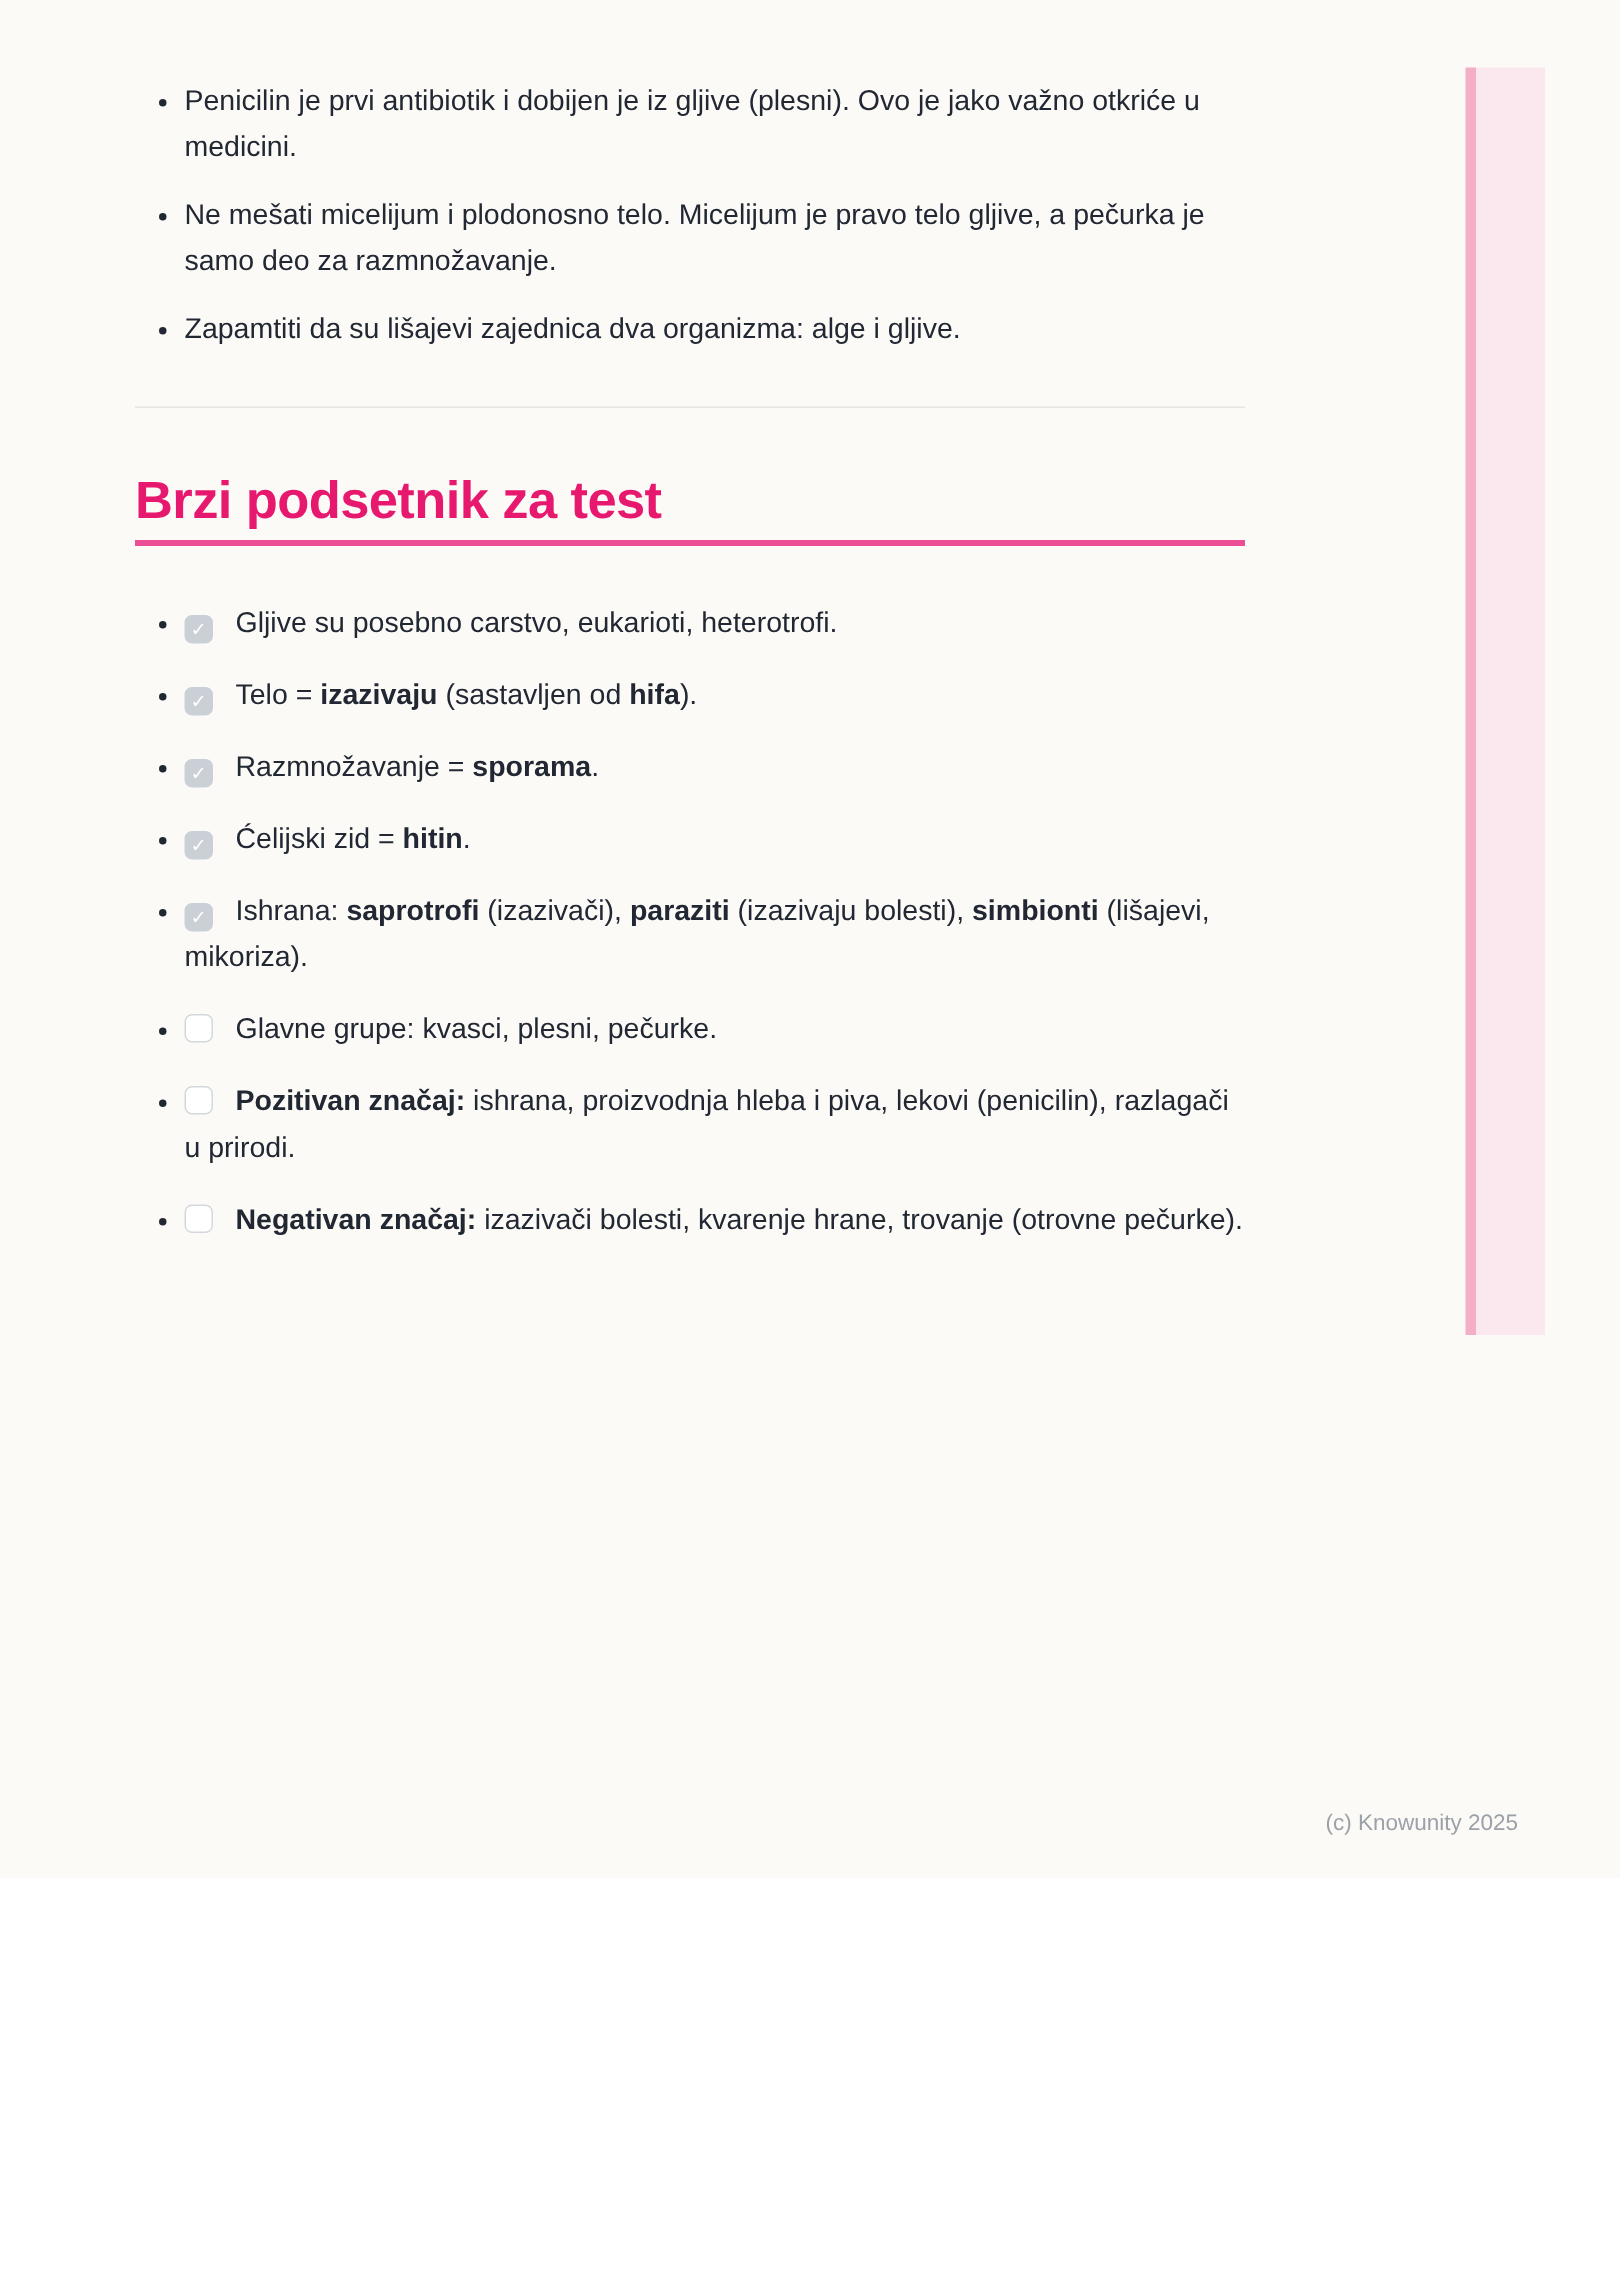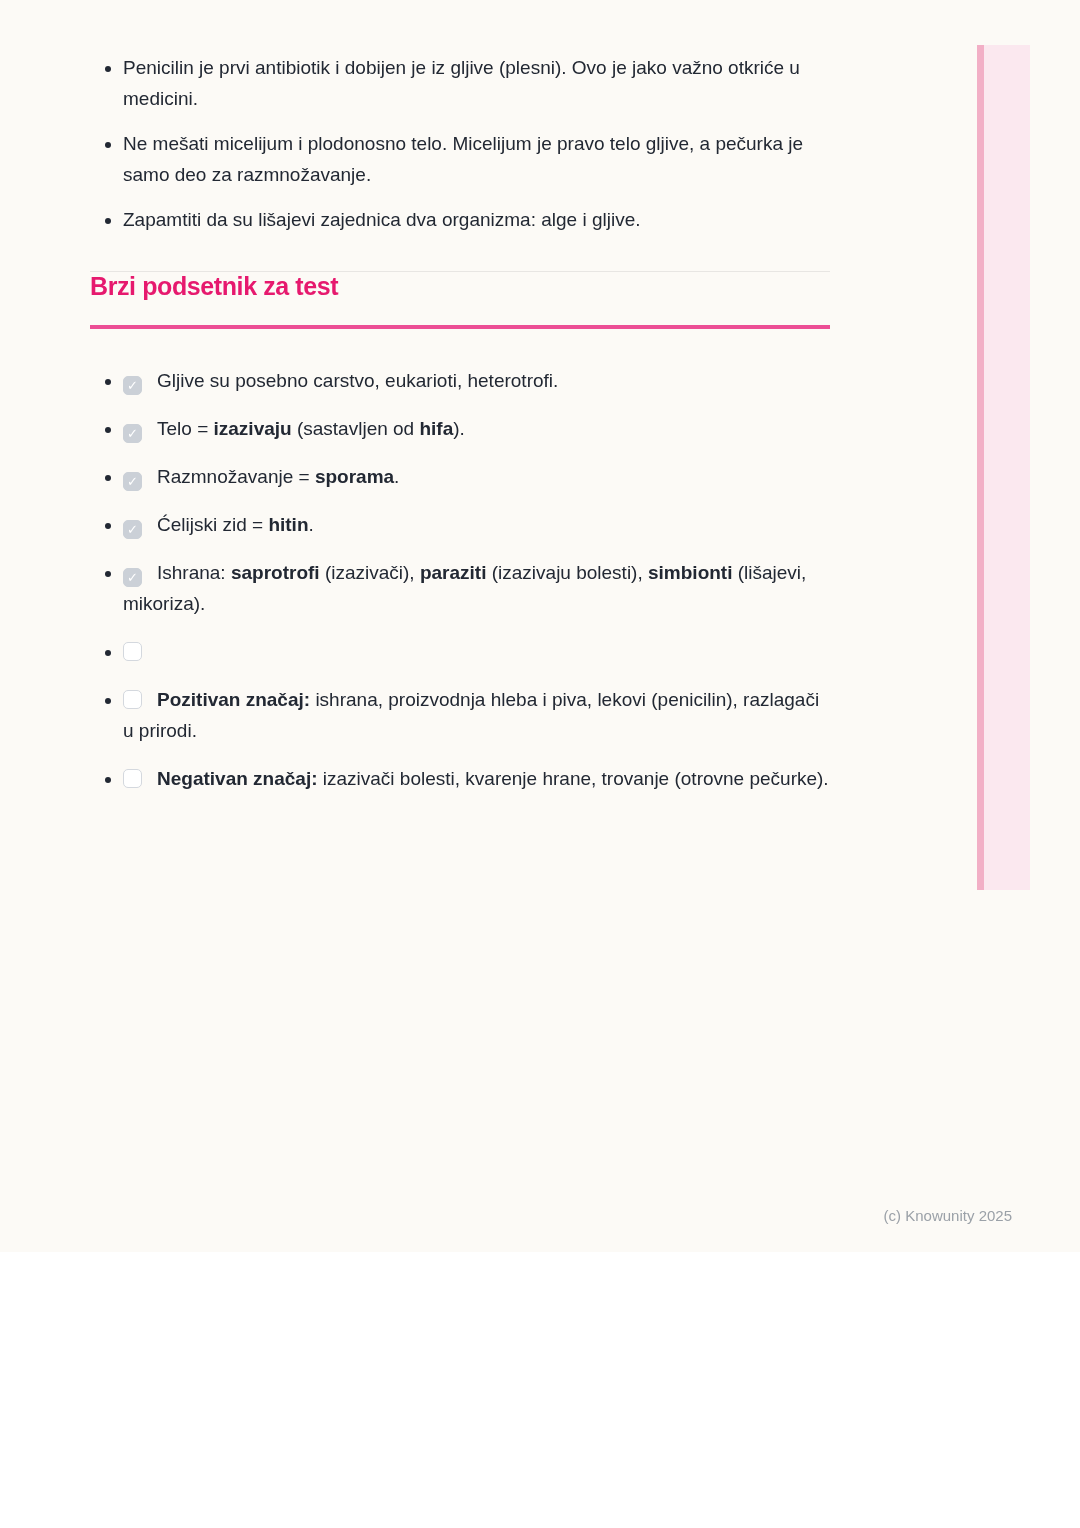--- a/index.html
+++ b/index.html
@@ -41,25 +41,26 @@
   ul.notes li::marker { color: var(--text); }
 
   hr.divider {
     border: none;
     border-top: 1px solid var(--divider);
     margin: 36px 0 0 0;
   }
 
   h1.section-title {
     color: var(--accent);
-    font-size: 25px;
+    font-size: 35px;
     line-height: 1.15;
     font-weight: bold;
     letter-spacing: -0.4px;
-    padding-bottom: 24px;
+    margin-top: 42px;
+    padding-bottom: 6px;
     border-bottom: 4px solid var(--underline);
   }
 
   ul.checklist { list-style: disc; padding-left: 33px; margin-top: 36px; }
   ul.checklist li { margin-bottom: 17px; }
   ul.checklist li::marker { color: var(--text); }
 
   .checkbox {
     display: inline-flex;
     width: 19px;
@@ -127,21 +128,21 @@
     <hr class="divider">
 
     <h1 class="section-title">Brzi podsetnik za test</h1>
 
     <ul class="checklist">
         <li><span class="checkbox checked">✓</span><span>Gljive su posebno carstvo, eukarioti, heterotrofi.</span></li>
         <li><span class="checkbox checked">✓</span><span>Telo = </span><span class="bold">izazivaju</span><span> (sastavljen od </span><span class="bold">hifa</span><span>).</span></li>
         <li><span class="checkbox checked">✓</span><span>Razmnožavanje = </span><span class="bold">sporama</span><span>.</span></li>
         <li><span class="checkbox checked">✓</span><span>Ćelijski zid = </span><span class="bold">hitin</span><span>.</span></li>
         <li><span class="checkbox checked">✓</span><span>Ishrana: </span><span class="bold">saprotrofi</span><span> (izazivači), </span><span class="bold">paraziti</span><span> (izazivaju bolesti), </span><span class="bold">simbionti</span><span> (lišajevi, mikoriza).</span></li>
-        <li><span class="checkbox"></span></li>
+        <li><span class="checkbox"></span><span>Glavne grupe: kvasci, plesni, pečurke.</span></li>
         <li><span class="checkbox"></span><span class="bold">Pozitivan značaj:</span><span> ishrana, proizvodnja hleba i piva, lekovi (penicilin), razlagači u prirodi.</span></li>
         <li><span class="checkbox"></span><span class="bold">Negativan značaj:</span><span> izazivači bolesti, kvarenje hrane, trovanje (otrovne pečurke).</span></li>
       </ul>
 
   </div>
 
   <div class="footer">(c) Knowunity 2025</div>
 
 </div>
 

